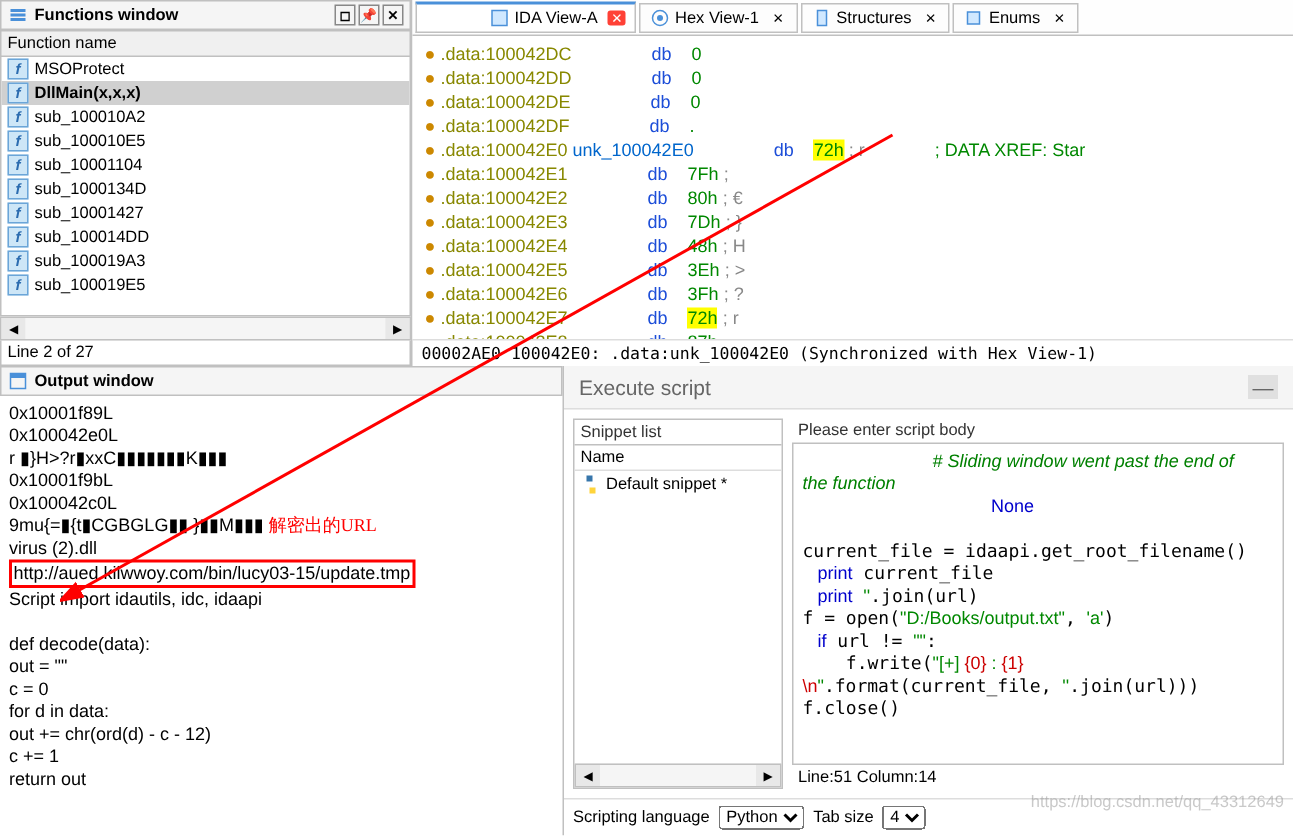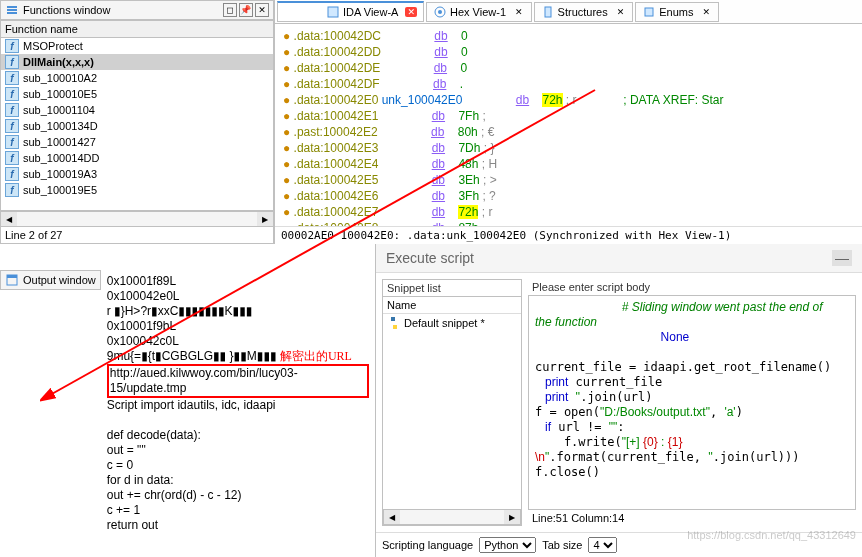--- a/index.html
+++ b/index.html
@@ -1,17 +1,17 @@
 <!DOCTYPE html>
 <html><head>
 <meta charset="utf-8">
 <style>
 * { box-sizing: border-box; margin: 0; padding: 0; font-family: "Segoe UI", Tahoma, sans-serif; }
 body { width: 862px; height: 557px; background: #fff; font-size: 11px; position: relative; overflow: hidden; }
-.pane-title { background: #f5f5f5; border: 1px solid #c0c0c0; padding: 2px 4px; display: flex; align-items: center; gap: 4px; height: 20px; }
+.pane-title { background: #f5f5f5; border: 1px solid #c0c0c0; padding: 2px 4px; display: flex; align-items: center; gap: 4px; height: 20px; font-weight: bold; }
 .pane-title .controls { margin-left: auto; display: flex; gap: 2px; }
 .ctrl-btn { width: 14px; height: 14px; border: 1px solid #888; font-size: 9px; display: flex; align-items: center; justify-content: center; cursor: pointer; }
 .icon-box { width: 14px; height: 14px; display: flex; align-items: center; justify-content: center; }
 .top-row { display: flex; height: 244px; }
 .left-col { width: 275px; border-right: 1px solid #c0c0c0; display: flex; flex-direction: column; }
 .functions-window { flex: 1; display: flex; flex-direction: column; }
 .fn-header { background: #f0f0f0; border: 1px solid #c0c0c0; padding: 2px 4px; font-size: 11px; }
 .fn-list { flex: 1; overflow: auto; border: 1px solid #c0c0c0; border-top: none; background: #fff; }
 .fn-row { display: flex; align-items: center; gap: 4px; padding: 1px 4px; cursor: pointer; }
 .fn-row.selected { background: #d0d0d0; font-weight: bold; }
@@ -24,28 +24,28 @@
 .tabs { display: flex; gap: 2px; padding: 2px; background: #fefefe; border-bottom: 1px solid #c0c0c0; height: 24px; align-items: center; }
 .tab { display: flex; align-items: center; gap: 3px; padding: 2px 6px; border: 1px solid #c0c0c0; background: #fdfdfd; cursor: pointer; font-size: 11px; }
 .tab.active { border-top: 2px solid #4a90d9; background: #fff; padding-left: 48px; }
 .tab .close { margin-left: 4px; font-size: 9px; padding: 0 2px; }
 .tab.active .close { background: #ff4136; color: #fff; border-radius: 2px; }
 .ida-view { flex: 1; background: #fff; font-family: "Consolas", monospace; font-size: 12px; padding: 4px 8px; overflow: hidden; position: relative; }
 .asm-line { white-space: pre; line-height: 16px; }
 .dot-bullet { color: #cc8800; }
 .kw-data { color: #0066cc; }
 .seg { color: #888800; }
-.op-db { color: #8b5cf6; text-decoration: underline; }
+.op-db { color: #1d4ed8; }
 .imm { color: #008800; }
 .imm-hl { background: #ffff00; }
 .cmt { color: #888; }
 .xref { color: #008800; }
 .ida-status { font-family: "Consolas", monospace; font-size: 11px; padding: 2px 6px; border-top: 1px solid #ddd; }
 .bottom-row { display: flex; height: 313px; }
-.output-col { width: 375px; display: flex; flex-direction: row; margin-top: 26px; }
+.output-col { width: 375px; display: flex; flex-direction: column; }
 .output-body { flex: 1; font-family: "Consolas", monospace; font-size: 12px; padding: 4px 6px; overflow: auto; line-height: 15px; }
 .output-body .url-hl { border: 2px solid #ff0000; display: inline-block; padding: 0 1px; }
 .cn-label { color: #ff0000; font-family: "SimSun", serif; font-size: 12px; }
 .right-bot { flex: 1; display: flex; flex-direction: column; border-left: 1px solid #c0c0c0; }
 .exec-title { background: #f5f5f5; padding: 6px 10px; font-size: 14px; color: #666; display: flex; align-items: center; border-bottom: 1px solid #ddd; }
 .exec-title .minbtn { margin-left: auto; background: #e0e0e0; width: 20px; height: 16px; display: flex; align-items: center; justify-content: center; cursor: pointer; }
 .exec-body { flex: 1; display: flex; padding: 6px; gap: 6px; }
 .snippet-panel { width: 140px; display: flex; flex-direction: column; border: 1px solid #c0c0c0; justify-content: center; }
 .panel-label { font-size: 11px; padding: 2px 4px; color: #333; }
 .snippet-list { flex: 1; border-top: 1px solid #c0c0c0; }
@@ -186,21 +186,21 @@
           <span class="close">✕</span>
         </div>
       </div>
     <div class="ida-view" id="ida-view">
         <div class="asm-line"><span class="dot-bullet">●</span> <span class="seg">.data:100042DC</span>                <span class="op-db">db</span>    <span class="imm">0</span></div>
         <div class="asm-line"><span class="dot-bullet">●</span> <span class="seg">.data:100042DD</span>                <span class="op-db">db</span>    <span class="imm">0</span></div>
         <div class="asm-line"><span class="dot-bullet">●</span> <span class="seg">.data:100042DE</span>                <span class="op-db">db</span>    <span class="imm">0</span></div>
         <div class="asm-line"><span class="dot-bullet">●</span> <span class="seg">.data:100042DF</span>                <span class="op-db">db</span>    <span class="imm">.</span></div>
         <div class="asm-line"><span class="dot-bullet">●</span> <span class="seg">.data:100042E0</span> <span class="kw-data">unk_100042E0</span>                <span class="op-db">db</span>    <span class="imm imm-hl">72h</span> <span class="cmt">; r</span>              <span class="xref">; DATA XREF: Star</span></div>
         <div class="asm-line"><span class="dot-bullet">●</span> <span class="seg">.data:100042E1</span>                <span class="op-db">db</span>    <span class="imm">7Fh</span> <span class="cmt">; </span></div>
-        <div class="asm-line"><span class="dot-bullet">●</span> <span class="seg">.past:100042E2</span>                <span class="op-db">db</span>    <span class="imm">80h</span> <span class="cmt">; €</span></div>
+        <div class="asm-line"><span class="dot-bullet">●</span> <span class="seg">.data:100042E2</span>                <span class="op-db">db</span>    <span class="imm">80h</span> <span class="cmt">; €</span></div>
         <div class="asm-line"><span class="dot-bullet">●</span> <span class="seg">.data:100042E3</span>                <span class="op-db">db</span>    <span class="imm">7Dh</span> <span class="cmt">; }</span></div>
         <div class="asm-line"><span class="dot-bullet">●</span> <span class="seg">.data:100042E4</span>                <span class="op-db">db</span>    <span class="imm">48h</span> <span class="cmt">; H</span></div>
         <div class="asm-line"><span class="dot-bullet">●</span> <span class="seg">.data:100042E5</span>                <span class="op-db">db</span>    <span class="imm">3Eh</span> <span class="cmt">; &gt;</span></div>
         <div class="asm-line"><span class="dot-bullet">●</span> <span class="seg">.data:100042E6</span>                <span class="op-db">db</span>    <span class="imm">3Fh</span> <span class="cmt">; ?</span></div>
         <div class="asm-line"><span class="dot-bullet">●</span> <span class="seg">.data:100042E7</span>                <span class="op-db">db</span>    <span class="imm imm-hl">72h</span> <span class="cmt">; r</span></div>
         <div class="asm-line"><span class="dot-bullet">●</span> <span class="seg">.data:100042E8</span>                <span class="op-db">db</span>    <span class="imm">87h</span></div>
       </div>
     <div class="ida-status">00002AE0 100042E0: .data:unk_100042E0 (Synchronized with Hex View-1)</div>
   </div>
 </div>
@@ -216,20 +216,21 @@
       </span>
       <span>Output window</span>
     </div>
     <div class="output-body" id="output-body">
         <div>0x10001f89L</div>
         <div>0x100042e0L</div>
         <div>r ▮}H&gt;?r▮xxC▮▮▮▮▮▮▮K▮▮▮</div>
         <div>0x10001f9bL</div>
         <div>0x100042c0L</div>
         <div>9mu{=▮{t▮CGBGLG▮▮ }▮▮M▮▮▮        <span class="cn-label">解密出的URL</span></div>
+        <div>virus (2).dll</div>
         <div><span class="url-hl">http://aued.kilwwoy.com/bin/lucy03-15/update.tmp</span></div>
         <div>Script import idautils, idc, idaapi</div>
         <div>&nbsp;</div>
         <div>def decode(data):</div>
         <div>    out = ""</div>
         <div>    c = 0</div>
         <div>    for d in data:</div>
         <div>        out += chr(ord(d) - c - 12)</div>
         <div>        c += 1</div>
         <div>    return out</div>

